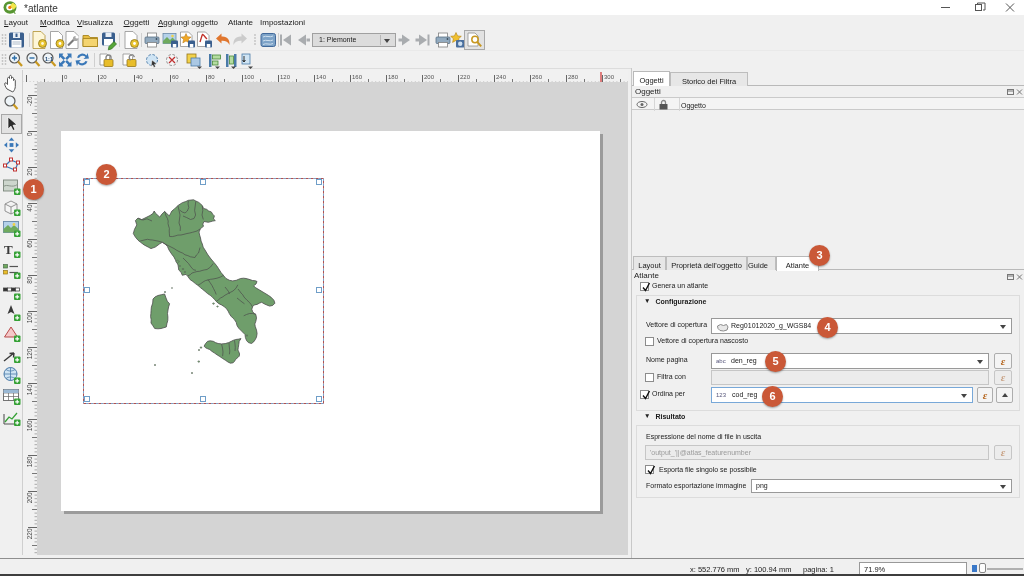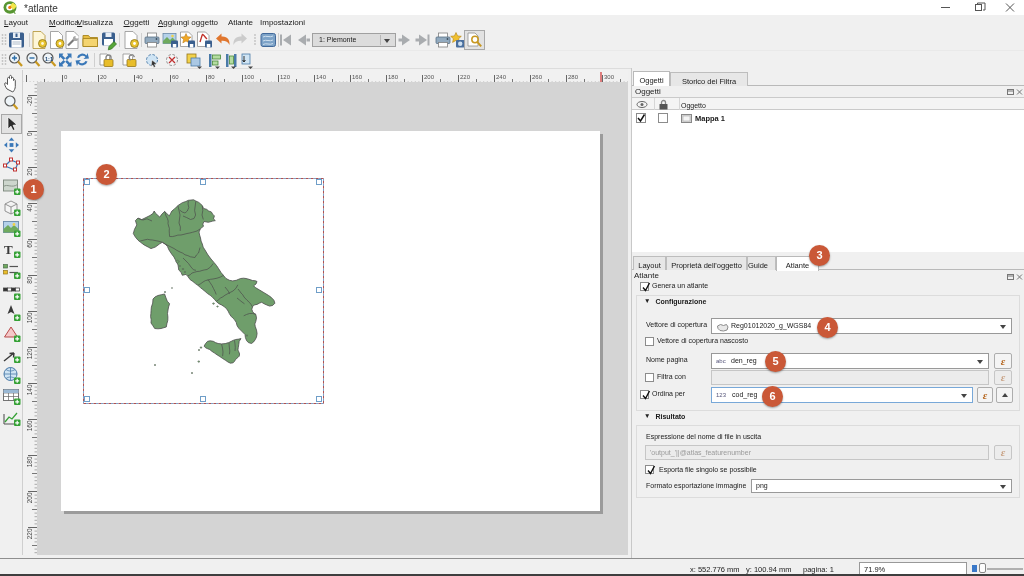--- a/index.html
+++ b/index.html
@@ -46,21 +46,21 @@
       <line x1="3" y1="7.5" x2="12" y2="7.5"></line>
       <rect x="37.5" y="4.5" width="6" height="6"></rect>
       <path d="M39.5 4.5 v-1.5 h7.5 v7 h-2"></path>
       <path d="M68 3.5 l8 8 M76 3.5 l-8 8"></path>
     </g>
   </svg>
 </div>
 <div class="abs" id="title-text">*atlante</div>
 <div class="abs" id="menubar">
   <span class="menu-item" style="left:4px"><u>L</u>ayout</span>
-  <span class="menu-item" style="left:49px"><u>M</u>odifica</span>
+  <span class="menu-item" style="left:40px"><u>M</u>odifica</span>
   <span class="menu-item" style="left:77px"><u>V</u>isualizza</span>
   <span class="menu-item" style="left:123.5px"><u>O</u>ggetti</span>
   <span class="menu-item" style="left:158px"><u>A</u>ggiungi oggetto</span>
   <span class="menu-item" style="left:228px">Atlante</span>
   <span class="menu-item" style="left:260px">Impostazioni</span>
 </div>
 <div class="abs" id="tb1">
 <svg width="1024" height="22" viewBox="0 0 1024 22">
   <g fill="#c2c2c2">
     <circle cx="2.5" cy="6" r="0.9"></circle>
@@ -458,33 +458,20 @@
     <svg class="abs" style="left:4px; top:3px;" width="12" height="8">
         <ellipse cx="6" cy="3.5" rx="5" ry="3" fill="none" stroke="#666" stroke-width="1"></ellipse>
         <circle cx="6" cy="3.5" r="1.5" fill="#666"></circle>
       </svg>
     <svg class="abs" style="left:26px; top:1px;" width="11" height="11">
         <rect x="1.5" y="5" width="8" height="5.5" rx="0.5" fill="#555"></rect>
         <path d="M3.5 5 v-1.5 a2 2 0 0 1 4 0 v1.5" fill="none" stroke="#888" stroke-width="1.3"></path>
       </svg>
     <span class="abs" style="left:49px; top:3.5px; font-size:7px;">Oggetto</span>
   </div>
-  <div class="abs" style="left:0; top:42px; width:392px; height:142px; background:#fff;">
-    <div class="abs" style="left:4px; top:3px; width:10px; height:10px; background:#fff; border:1px solid #8c8c8c;">
-      <svg width="10" height="10" style="position:absolute;left:-1px;top:-1px;">
-          <path d="M2 5 l2.5 3 L8.5 1.5" fill="none" stroke="#111" stroke-width="1.5"></path>
-        </svg>
-    </div>
-    <div class="abs" style="left:26px; top:3px; width:10px; height:10px; background:#fff; border:1px solid #8c8c8c;"></div>
-    <svg class="abs" style="left:49px; top:4px;" width="11" height="9">
-        <rect x="0.5" y="0.5" width="10" height="8" fill="#d8d8d8" stroke="#888"></rect>
-        <rect x="2" y="2" width="7" height="5" fill="#f4f4f4" stroke="#aaa" stroke-width="0.6"></rect>
-      </svg>
-    <span class="abs" style="left:63px; top:4px; font-size:7.5px; font-weight:bold;">Mappa 1</span>
-  </div>
 
   <div class="abs" style="left:0; top:201px; width:393px; height:1px; background:#b9b9b9;"></div>
   <div class="abs" style="left:1px; top:188px; width:33px; height:14px; background:#e7e7e7; border:1px solid #bdbdbd; border-bottom:none; font-size:7.5px; text-align:center; padding-top:3.5px; white-space:nowrap;">Layout</div>
   <div class="abs" style="left:34px; top:188px; width:81px; height:14px; background:#e7e7e7; border:1px solid #bdbdbd; border-bottom:none; font-size:7.5px; text-align:center; padding-top:3.5px; white-space:nowrap;">Proprietà dell'oggetto</div>
   <div class="abs" style="left:115px; top:188px; width:29px; height:14px; background:#e7e7e7; border:1px solid #bdbdbd; border-bottom:none; font-size:7.5px; text-align:left; padding-top:3.5px; white-space:nowrap;">Guide</div>
   <div class="abs" style="left:144px; top:188px; width:43px; height:15px; background:#fff; border:1px solid #b9b9b9; border-bottom:none; font-size:7.5px; text-align:center; padding-top:4px; z-index:2; white-space:nowrap;">Atlante</div>
 
   <div class="abs" style="left:2px; top:203px; font-size:8px; color:#222;">Atlante</div>
   <svg class="abs" style="left:375px; top:205px;" width="16" height="8">
       <g fill="none" stroke="#777" stroke-width="1">

